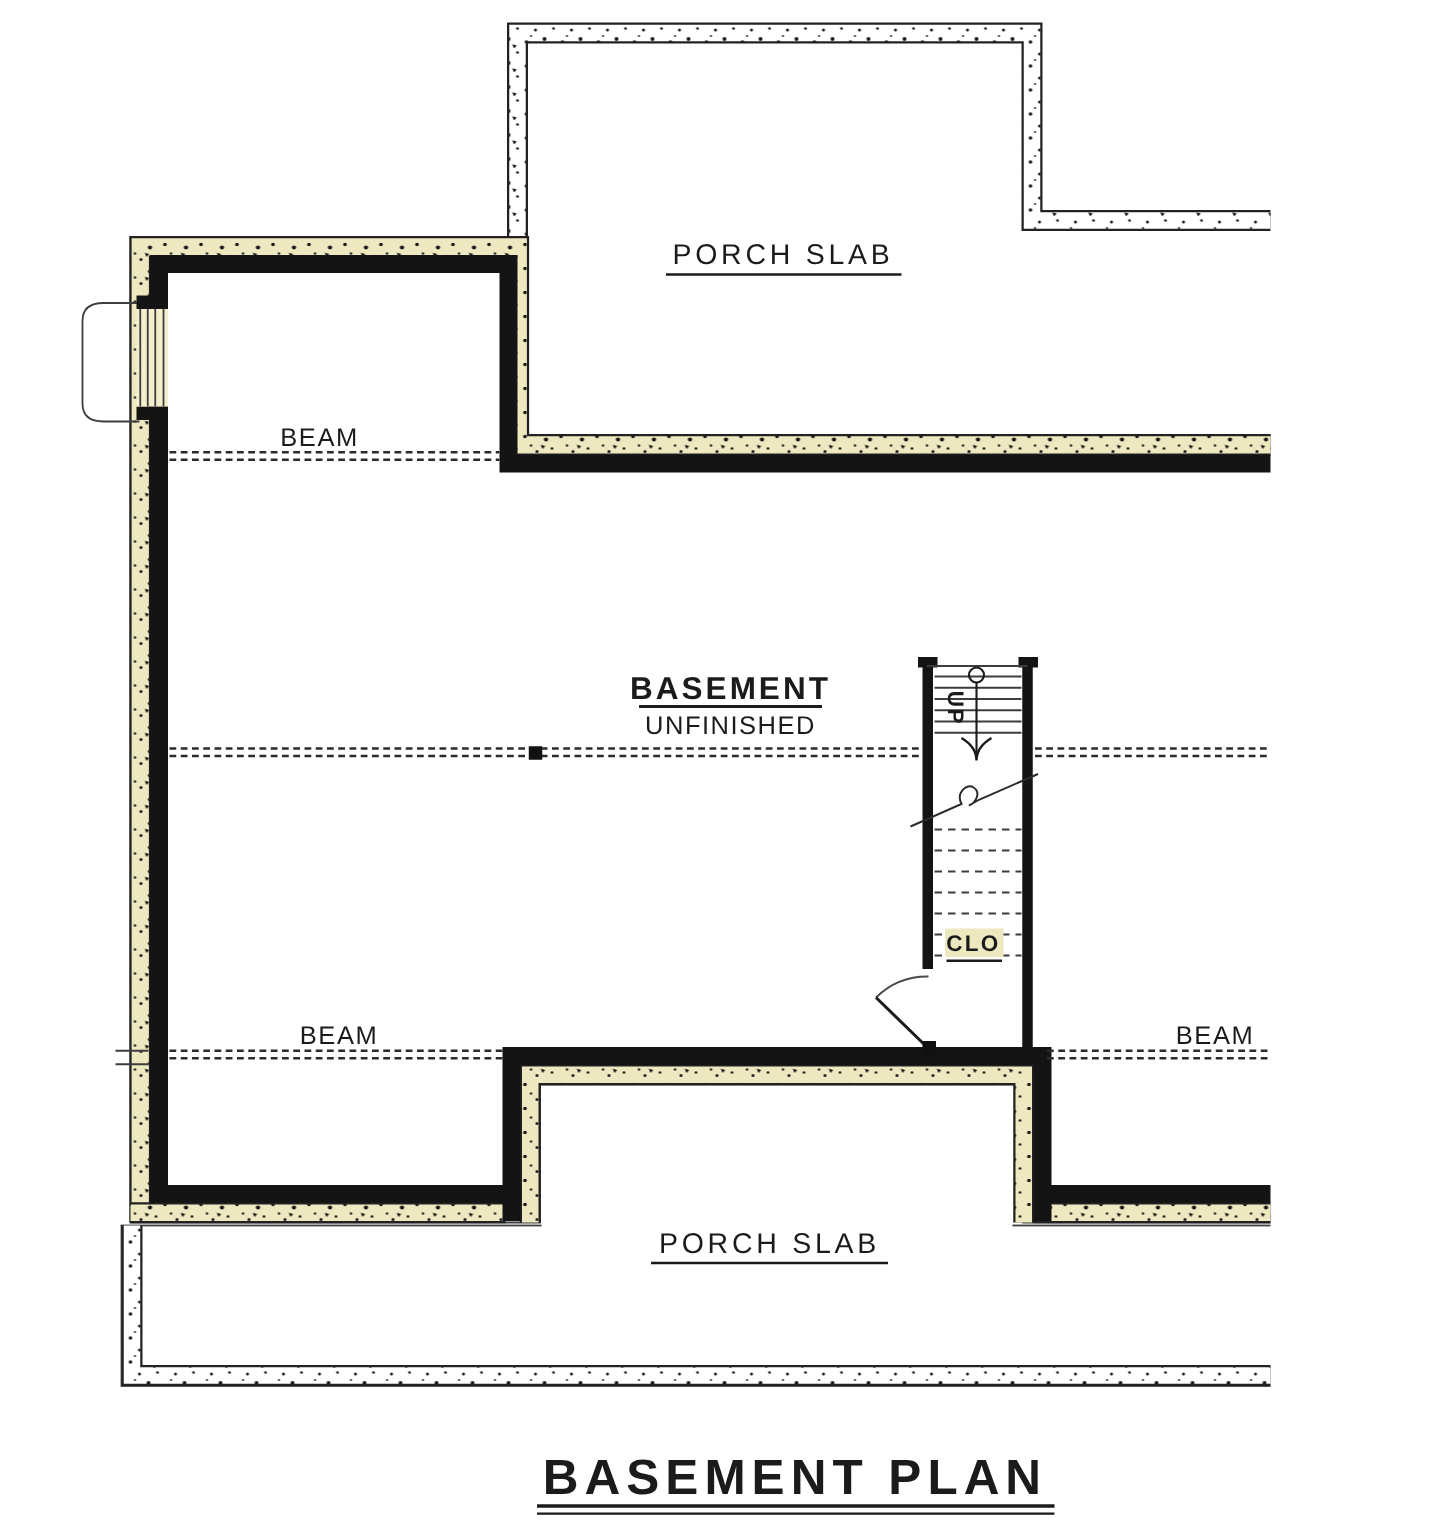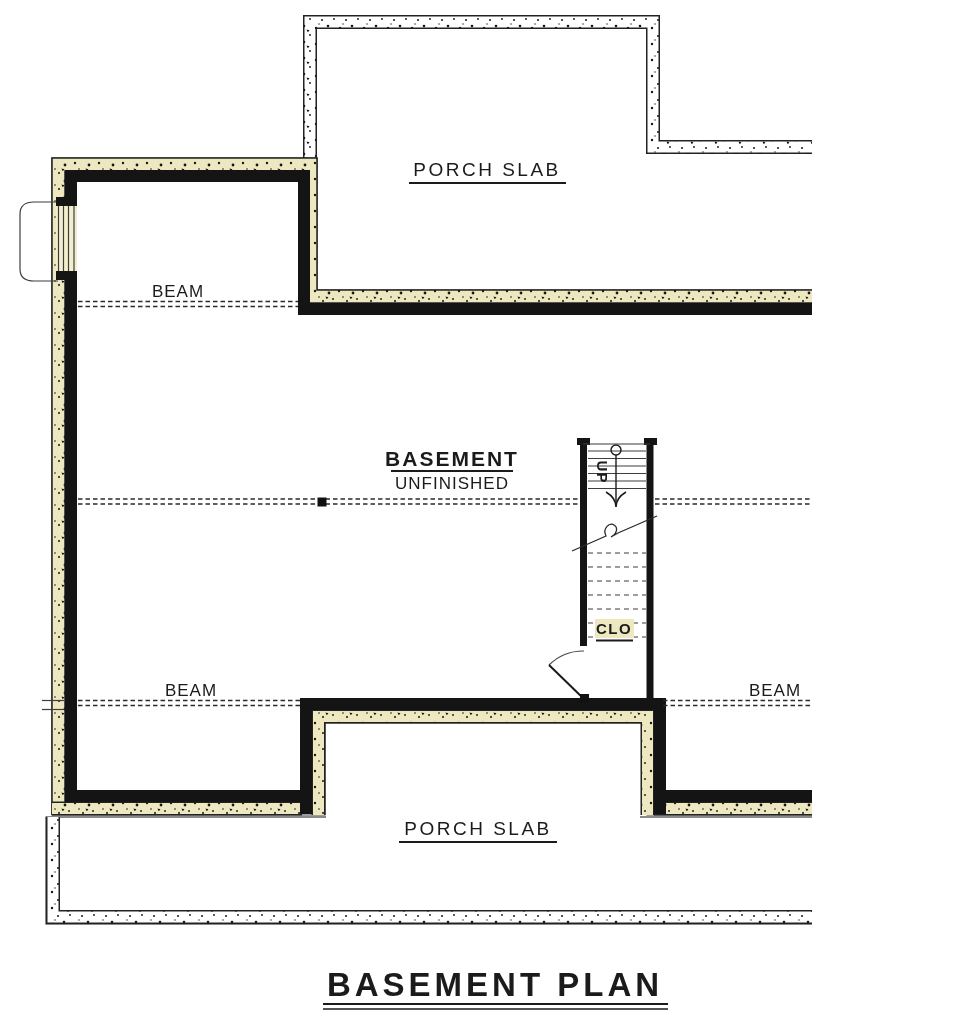--- a/index.html
+++ b/index.html
@@ -1,16 +1,16 @@
 <!DOCTYPE html>
 <html><head>
 <meta charset="utf-8">
 <style>
   html,body{margin:0;padding:0;background:#ffffff;}
-  .page{position:relative;width:812px;height:1024px;background:#ffffff;overflow:hidden;}
+  .page{position:relative;width:812px;height:1024px;background:#ffffff;overflow:hidden;margin-left:35px;}
   svg{display:block;}
   text{font-family:"Liberation Sans","DejaVu Sans",sans-serif;fill:#1b1b1b;}
   .t-porch{font-size:19px;letter-spacing:2.5px;}
   .t-room{font-size:21px;letter-spacing:2px;font-weight:600;}
   .t-sub{font-size:17px;letter-spacing:1px;}
   .t-beam{font-size:17px;letter-spacing:1px;}
   .t-clo{font-size:15px;letter-spacing:1.5px;font-weight:600;}
   .t-up{font-size:15px;letter-spacing:1px;font-weight:600;}
   .t-title{font-size:33px;letter-spacing:4px;font-weight:600;}
   .wall{stroke:#141414;stroke-width:12;fill:none;stroke-linejoin:miter;stroke-linecap:butt;}

